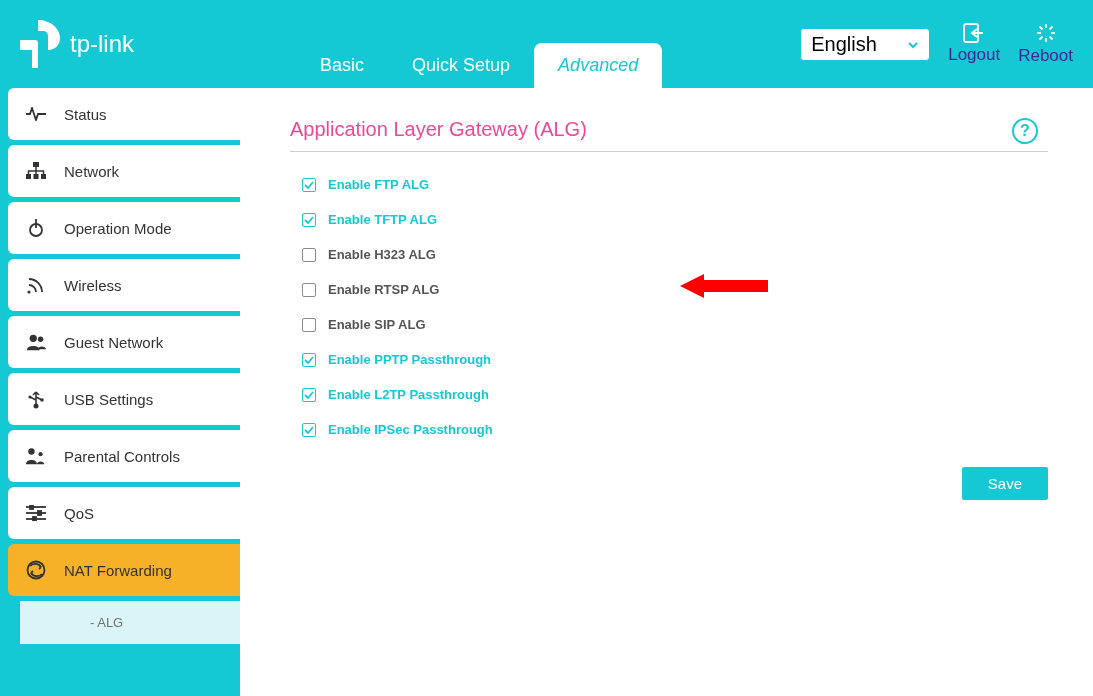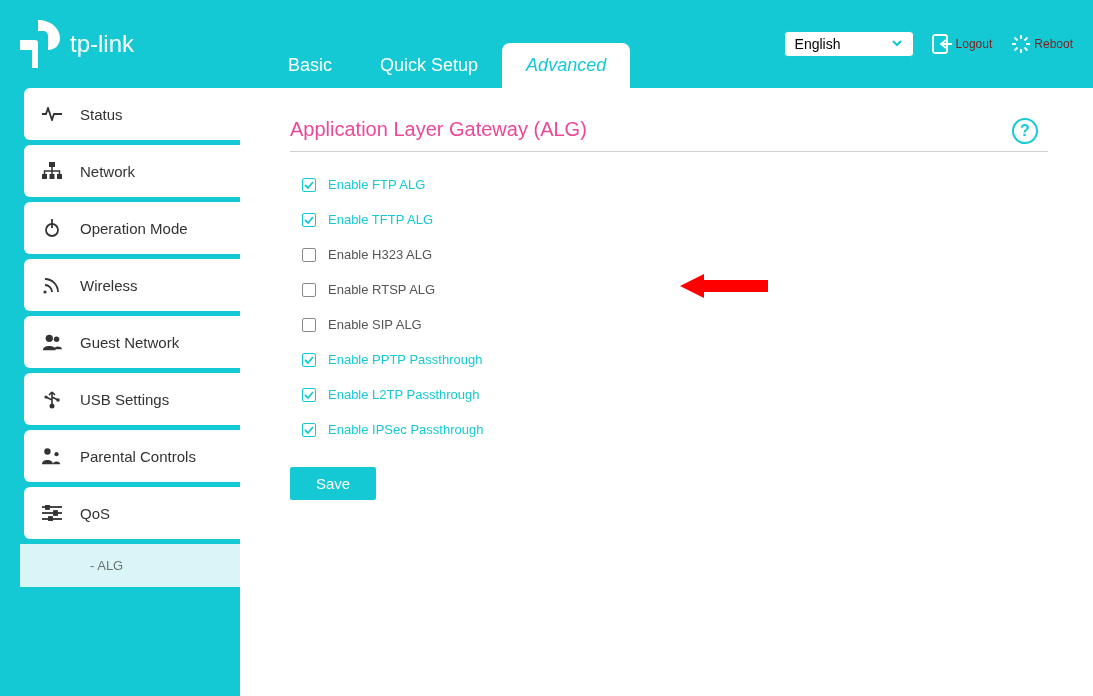--- a/index.html
+++ b/index.html
@@ -1,51 +1,51 @@
 <!DOCTYPE html>
 <html><head>
 <meta charset="utf-8">
 <style>
   * { margin:0; padding:0; box-sizing:border-box; }
   body { font-family:"Segoe UI",Verdana,Arial,sans-serif; background:#fff; width:1093px; }
 
   
-  .topbar { background:#15c9d4; display:flex; align-items:center; padding:0 20px; height:88px; position:relative; }
+  .topbar { background:#15c9d4; display:flex; align-items:center; padding:0 20px; height:88px; position:relative;gap:32px; }
   .logo { display:flex; align-items:center; color:#fff; margin-right:130px; }
   .logo svg { margin-right:8px; }
   .logo-text { font-size:24px; font-weight:400; }
   .tabs { display:flex; align-items:flex-end; height:100%; }
   .tab { color:#fff; font-size:18px; padding:0 24px; height:45px; display:flex; align-items:center; cursor:pointer; }
   .tab.active { background:#fff; color:#15c9d4; border-radius:8px 8px 0 0;font-style:italic; }
   .rhs { margin-left:auto; display:flex; align-items:center; gap:18px; }
-  .lang-select { background:#fff; border:1px solid #15c9d4; border-radius:4px; padding:4px 10px; width:130px; display:flex; align-items:center; justify-content:space-between; font-size:14px; cursor:pointer; }
+  .lang-select { background:#fff; border:1px solid #15c9d4; border-radius:4px; padding:4px 10px; width:130px; display:flex; align-items:center; justify-content:space-between; font-size:20px; cursor:pointer; }
   .lang-select .chev { color:#15c9d4; }
-  .top-action { color:#7f1d1d; text-align:center; font-size:12px; display:flex; align-items:center; gap:2px; cursor:pointer; }
+  .top-action { color:#4c1d95; text-align:center; font-size:17px; display:flex; flex-direction:column; align-items:center; gap:2px; cursor:pointer; }
 
   
   .page { display:flex; min-height:608px; }
   .sidebar { flex:0 0 240px; background:#15c9d4; padding:0; }
-  .nav-item { background:#fff; margin:0 0 5px 24px; padding:16px 18px; border-radius:6px 0 0 6px; display:flex; align-items:center; gap:18px; font-size:15px; color:#333; cursor:pointer; }
+  .nav-item { background:#fff; margin:0 0 5px 8px; padding:16px 18px; border-radius:6px 0 0 6px; display:flex; align-items:center; gap:18px; font-size:15px; color:#333; cursor:pointer; }
   .nav-item.active { background:#f6b128; color:#333; }
   .nav-icon { width:20px; height:20px; display:flex; align-items:center; justify-content:center; color:#333; flex:0 0 20px; }
   .sub-item { background:#d9f5f7; padding:14px 18px 14px 70px; font-size:13px; color:#717171; margin-left:20px; cursor:pointer; }
 
   .main { flex:1; background:#fff; padding:30px 45px 30px 50px; position:relative; }
   .section-title{ font-size:20px; color:#ec4899; padding-bottom:10px; border-bottom:1px solid #d0d0d0; margin-bottom:25px; }
   .help-icon { position:absolute; right:55px; top:30px; width:26px; height:26px; border:2px solid #15c9d4; border-radius:50%; color:#15c9d4; display:flex; align-items:center; justify-content:center; font-size:16px; font-weight:bold; cursor:pointer;}
   .opts { padding-left:12px; }
   .opt-row { margin-bottom:20px; display:flex; align-items:center; font-size:13px;}
   .chk { width:14px; height:14px; border:1px solid #8a8a8a; border-radius:2px; margin-right:12px; display:flex; align-items:center; justify-content:center; cursor:pointer; flex:0 0 14px;}
   .chk.checked { border-color:#15c9d4; color:#15c9d4;}
   .chk.checked svg { display:block; }
   .chk svg { display:none; }
-  .opt-label { color:#555; }
+  .opt-label { color:#555;font-weight:bold; }
   .opt-label.on { color:#15c9d4; }
   .arrow { position:absolute; left:440px; top:183px; }
-  .save-row { display:flex; justify-content:flex-start; margin-top:30px; }
+  .save-row { display:flex; justify-content:flex-end; margin-top:30px; }
   .save-btn { background:#15c9d4; color:#fff; border:none; padding:8px 26px; font-size:15px; border-radius:2px; cursor:pointer; }
 </style>
 </head>
 <body>
 
 <div class="topbar">
   <div class="logo">
     <svg width="42" height="48" viewBox="0 0 42 48">
       <path d="M18 0 C30 0 40 8 40 18 C40 25 35 30 28 30 L28 16 C28 13 26 11 23 11 L18 11 L18 0 Z M0 20 L15 20 C17 20 18 21 18 23 L18 48 L12 48 L12 30 L0 30 Z" fill="#fff"></path>
     </svg>
@@ -168,20 +168,30 @@
             <line x1="0" y1="2" x2="20" y2="2"></line>
             <line x1="0" y1="8" x2="20" y2="8"></line>
             <line x1="0" y1="14" x2="20" y2="14"></line>
             <rect x="4" y="0" width="3" height="4" fill="#333"></rect>
             <rect x="12" y="6" width="3" height="4" fill="#333"></rect>
             <rect x="7" y="12" width="3" height="4" fill="#333"></rect>
           </svg>
         </span>
       <span>QoS</span>
     </div>
+    <div class="nav-item active">
+      <span class="nav-icon">
+          <svg width="20" height="20" viewBox="0 0 20 20" fill="none" stroke="#333" stroke-width="1.8">
+            <circle cx="10" cy="10" r="8.5"></circle>
+            <path d="M4 6 A7 7 0 0 1 15 7 L13 5 M15 7 L13 9"></path>
+            <path d="M16 14 A7 7 0 0 1 5 13 L7 15 M5 13 L7 11"></path>
+          </svg>
+        </span>
+      <span>NAT Forwarding</span>
+    </div>
     <div class="sub-item">
       <span>-  ALG</span>
     </div>
   </div>
 
   <div class="main">
     <div class="help-icon">?</div>
     <div class="section-title">Application Layer Gateway (ALG)</div>
 
     <div class="opts">

